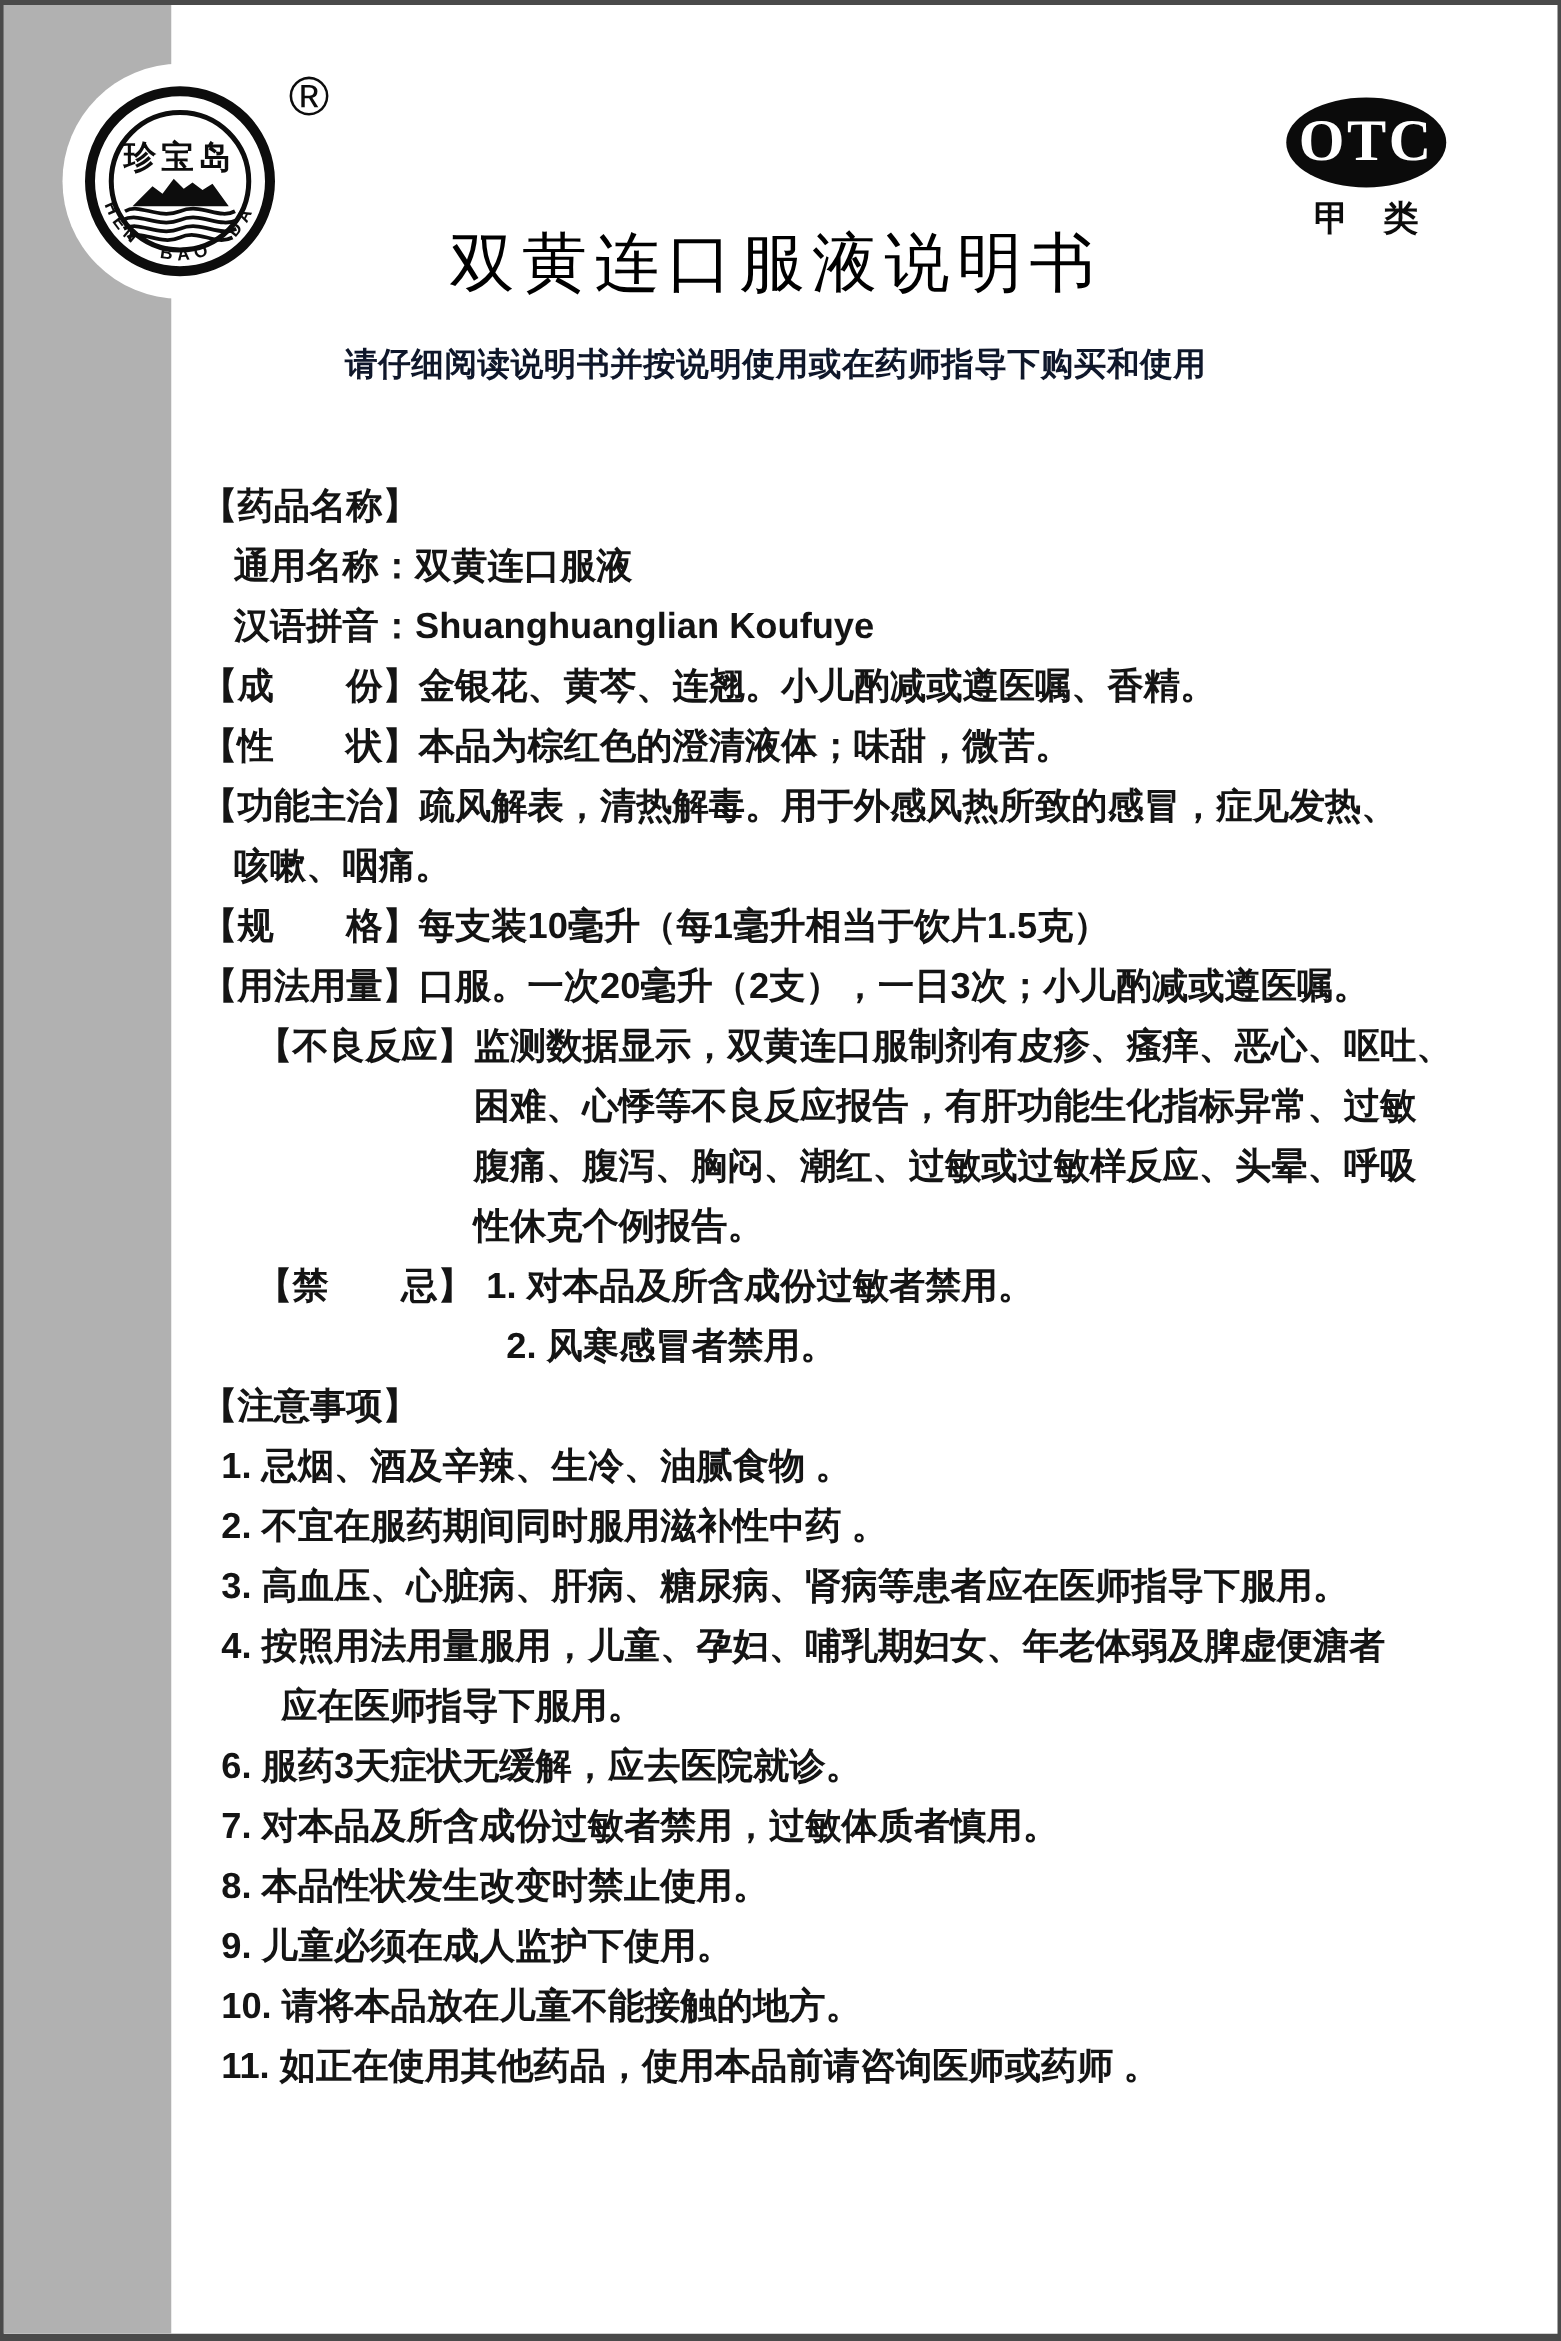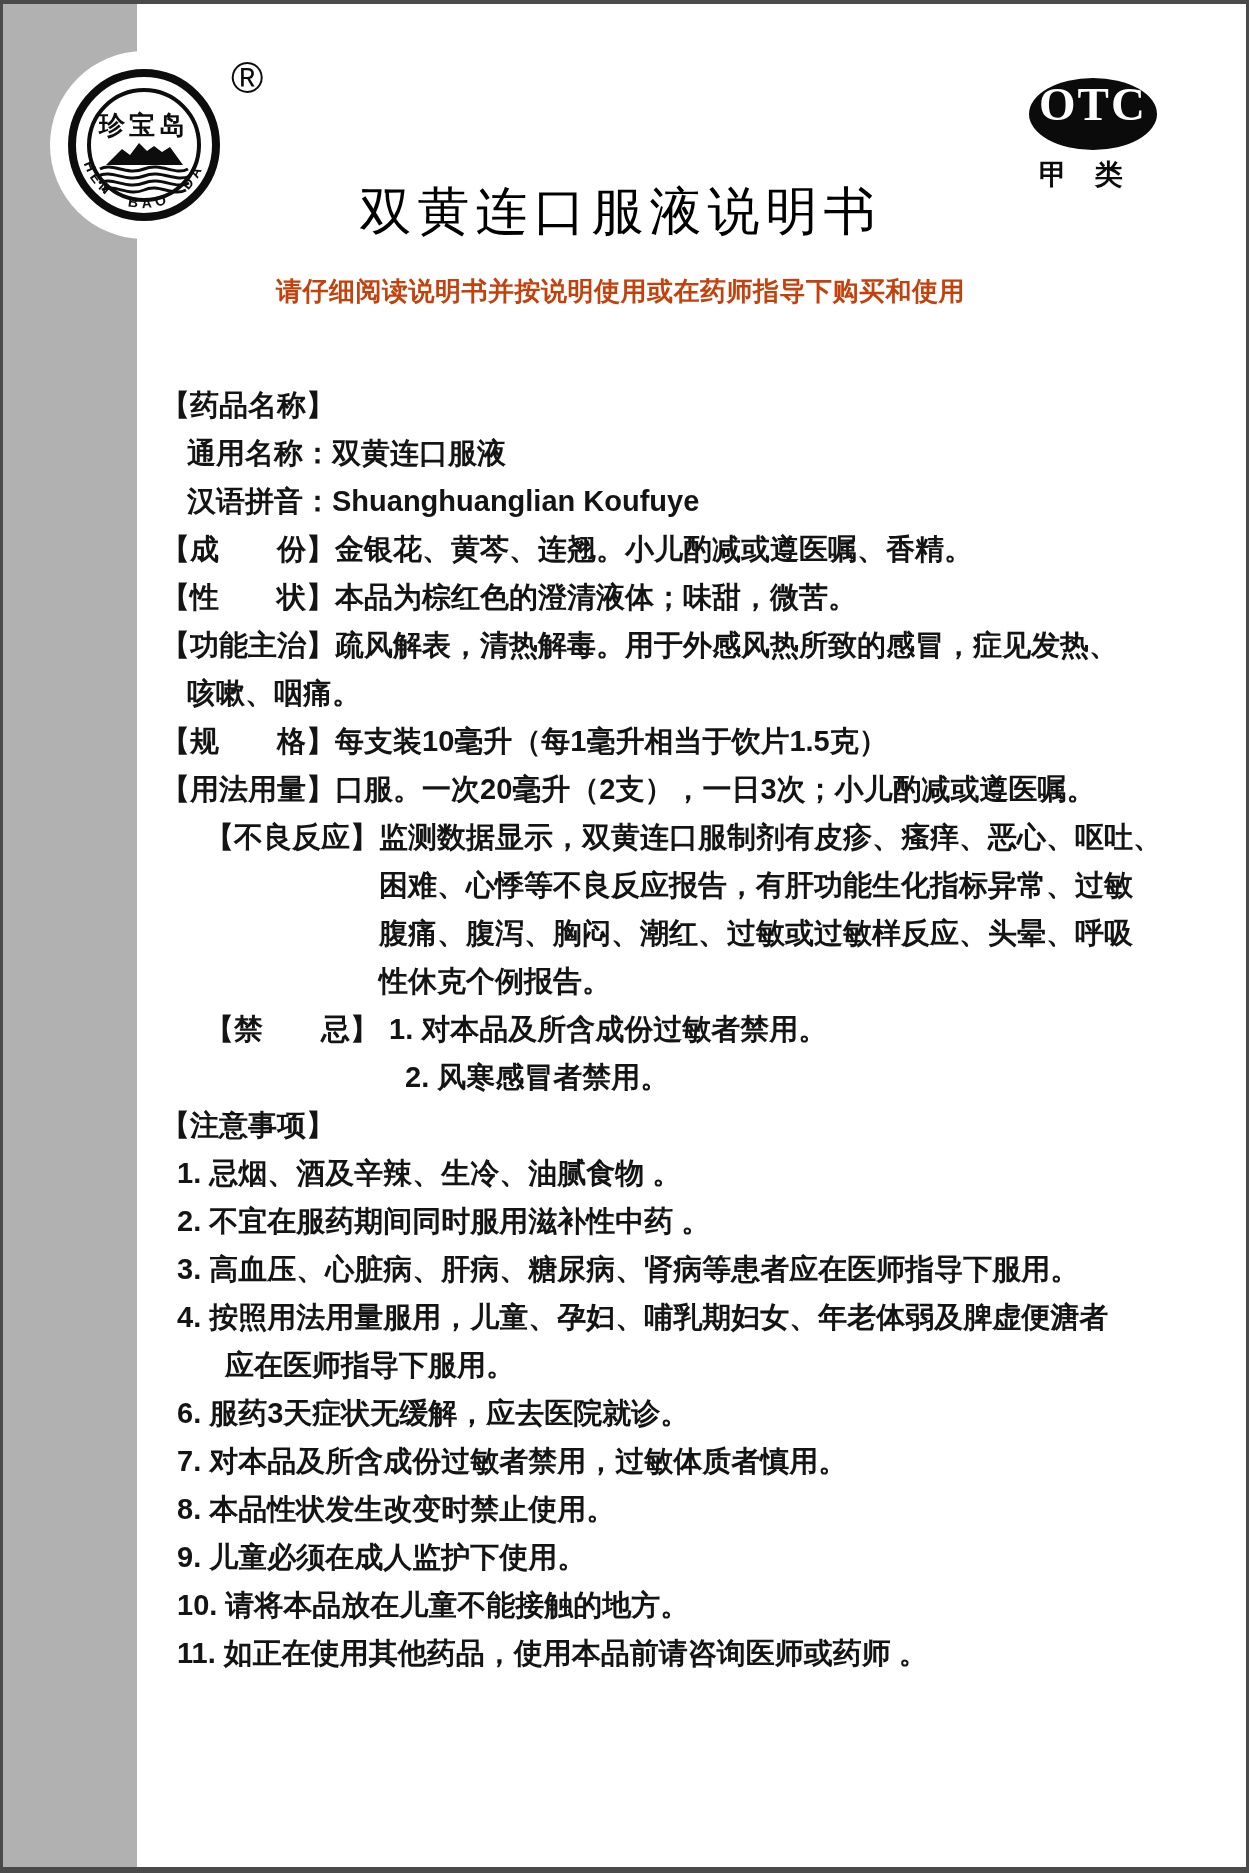--- a/index.html
+++ b/index.html
@@ -20,41 +20,41 @@
     background:#b1b1b1;
   }
   .logo-wrap{position:absolute;left:42px;top:42px;width:198px;height:198px;}
   .reg-mark{
     position:absolute;left:228px;top:52px;
     font-size:44px;font-weight:400;color:#0c0c0c;line-height:1;
   }
   .otc-badge{
     position:absolute;left:1026px;top:74px;width:128px;height:72px;
     background:#0b0b0b;border-radius:50%;
-    display:flex;align-items:flex-start;justify-content:center;
+    display:flex;align-items:center;justify-content:center;
   }
   .otc-badge span{
     font-family:"Liberation Serif",serif;
     font-size:47px;font-weight:700;color:#ffffff;letter-spacing:2px;
     transform:translateY(-1px);
   }
   .otc-class{
     position:absolute;left:1026px;top:152px;width:128px;
-    font-size:28px;font-weight:700;letter-spacing:10px;
+    text-align:center;font-size:28px;font-weight:700;letter-spacing:10px;
     color:#0c0c0c;text-indent:10px;
   }
   .title-block{position:absolute;left:145px;top:0;width:945px;text-align:center;}
   .main-title{
     margin:0;position:relative;top:178px;
     font-family:"Liberation Serif",serif;font-weight:400;
     font-size:52px;letter-spacing:6px;color:#000;line-height:1.15;
   }
   .sub-title{
     position:relative;top:210px;
-    font-size:26px;font-weight:700;letter-spacing:0.5px;color:#c2410c;
+    font-size:26px;font-weight:700;letter-spacing:0.5px;color:#0f172a;
   }
   .body-block{position:absolute;left:158px;top:377px;width:1050px;}
   .row{
     line-height:48px;font-size:29px;font-weight:700;
     white-space:nowrap;color:#141414;
   }
   .indent1{padding-left:26px;}
   .flexrow{display:flex;align-items:flex-start;margin-left:44px;}
   .lbl{flex:none;}
   .gap-after-label{margin-left:10px;}

